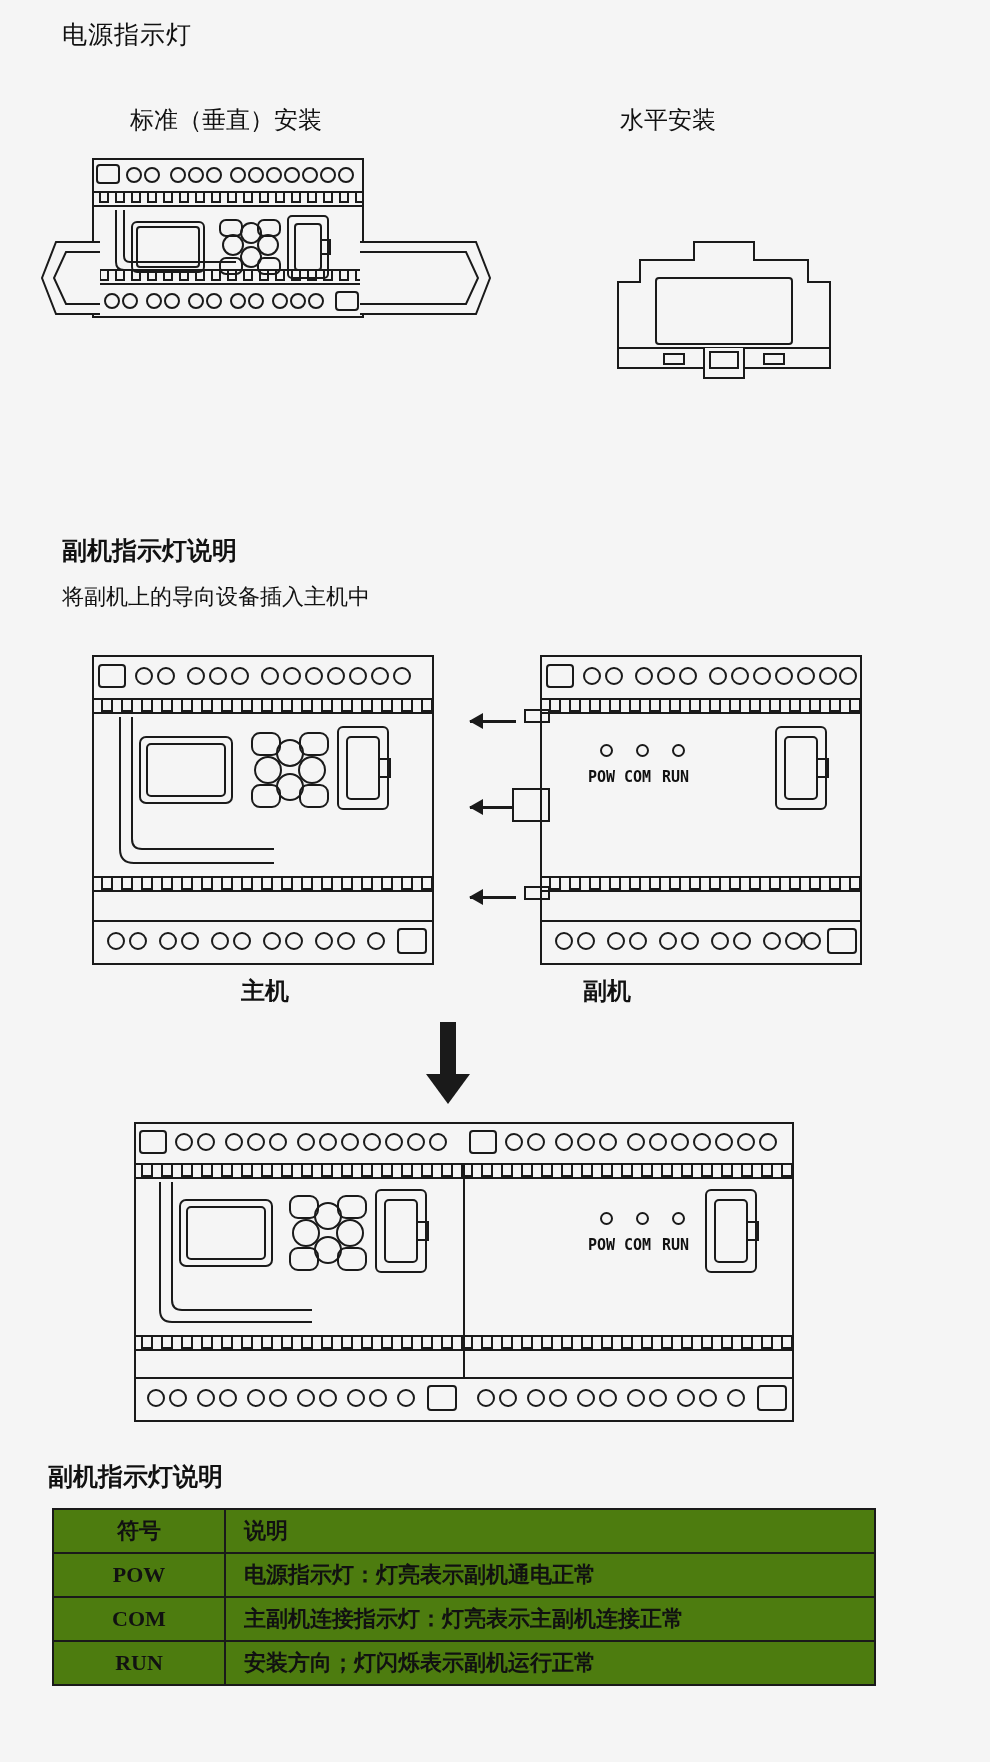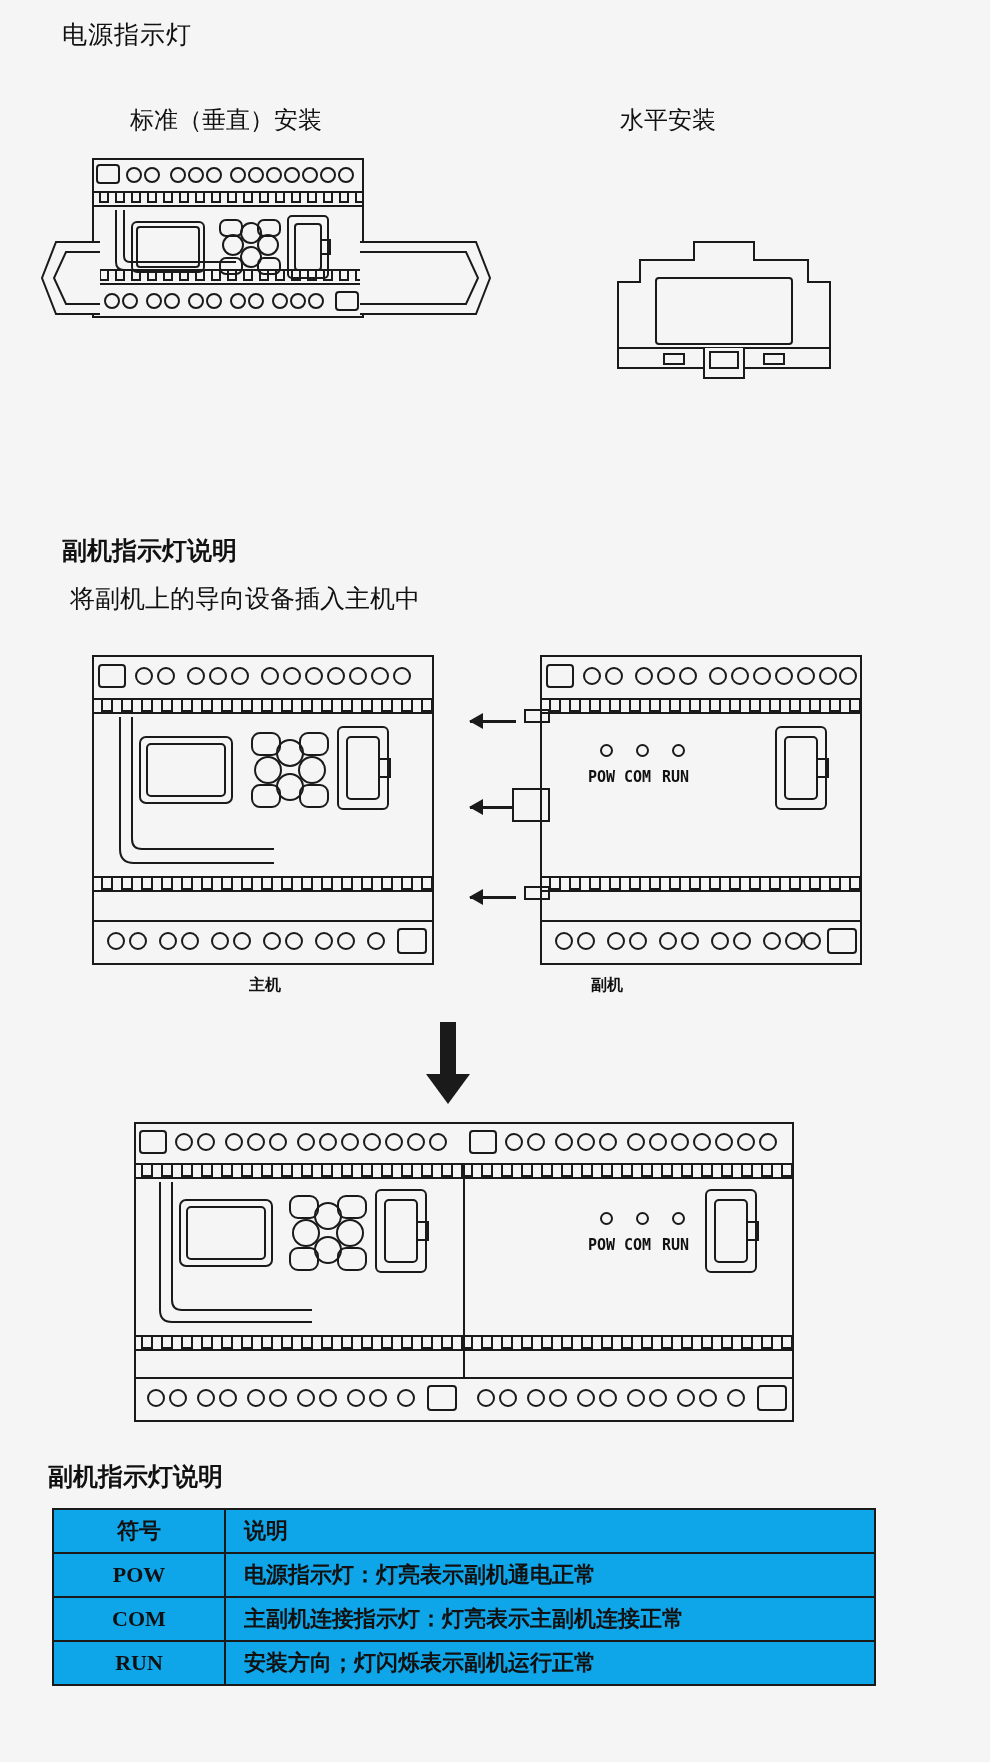--- a/index.html
+++ b/index.html
@@ -20,30 +20,29 @@
   .h-title {
     font-size: 25px;
     font-weight: 400;
     letter-spacing: 1px;
   }
   .sec-title {
     font-size: 25px;
     font-weight: 700;
   }
   .sec-sub {
-    font-size: 25px;
+    font-size: 22px;
     font-weight: 400;
-    margin-left: 8px;
   }
   .cap {
     font-size: 24px;
     font-weight: 400;
   }
   .cap-b {
-    font-size: 16px;
+    font-size: 24px;
     font-weight: 700;
     text-align: center;
   }
 
   
   .dev {
     position: absolute;
     box-sizing: border-box;
   }
   .led {
@@ -58,21 +57,21 @@
     font-family: "DejaVu Sans Mono", monospace;
     font-size: 15px;
     font-weight: 700;
     letter-spacing: 0px;
   }
 
   
   table.info {
     border-collapse: collapse;
     width: 100%;
-    background: #0ea5e9;
+    background: #4d7c0f;
   }
   table.info td {
     border: 2px solid #1a1a1a;
     font-family: "Liberation Serif", serif;
     font-size: 22px;
     font-weight: 700;
     padding: 6px 10px;
     height: 26px;
   }
   table.info td.c1 { width: 150px; text-align: center; }

